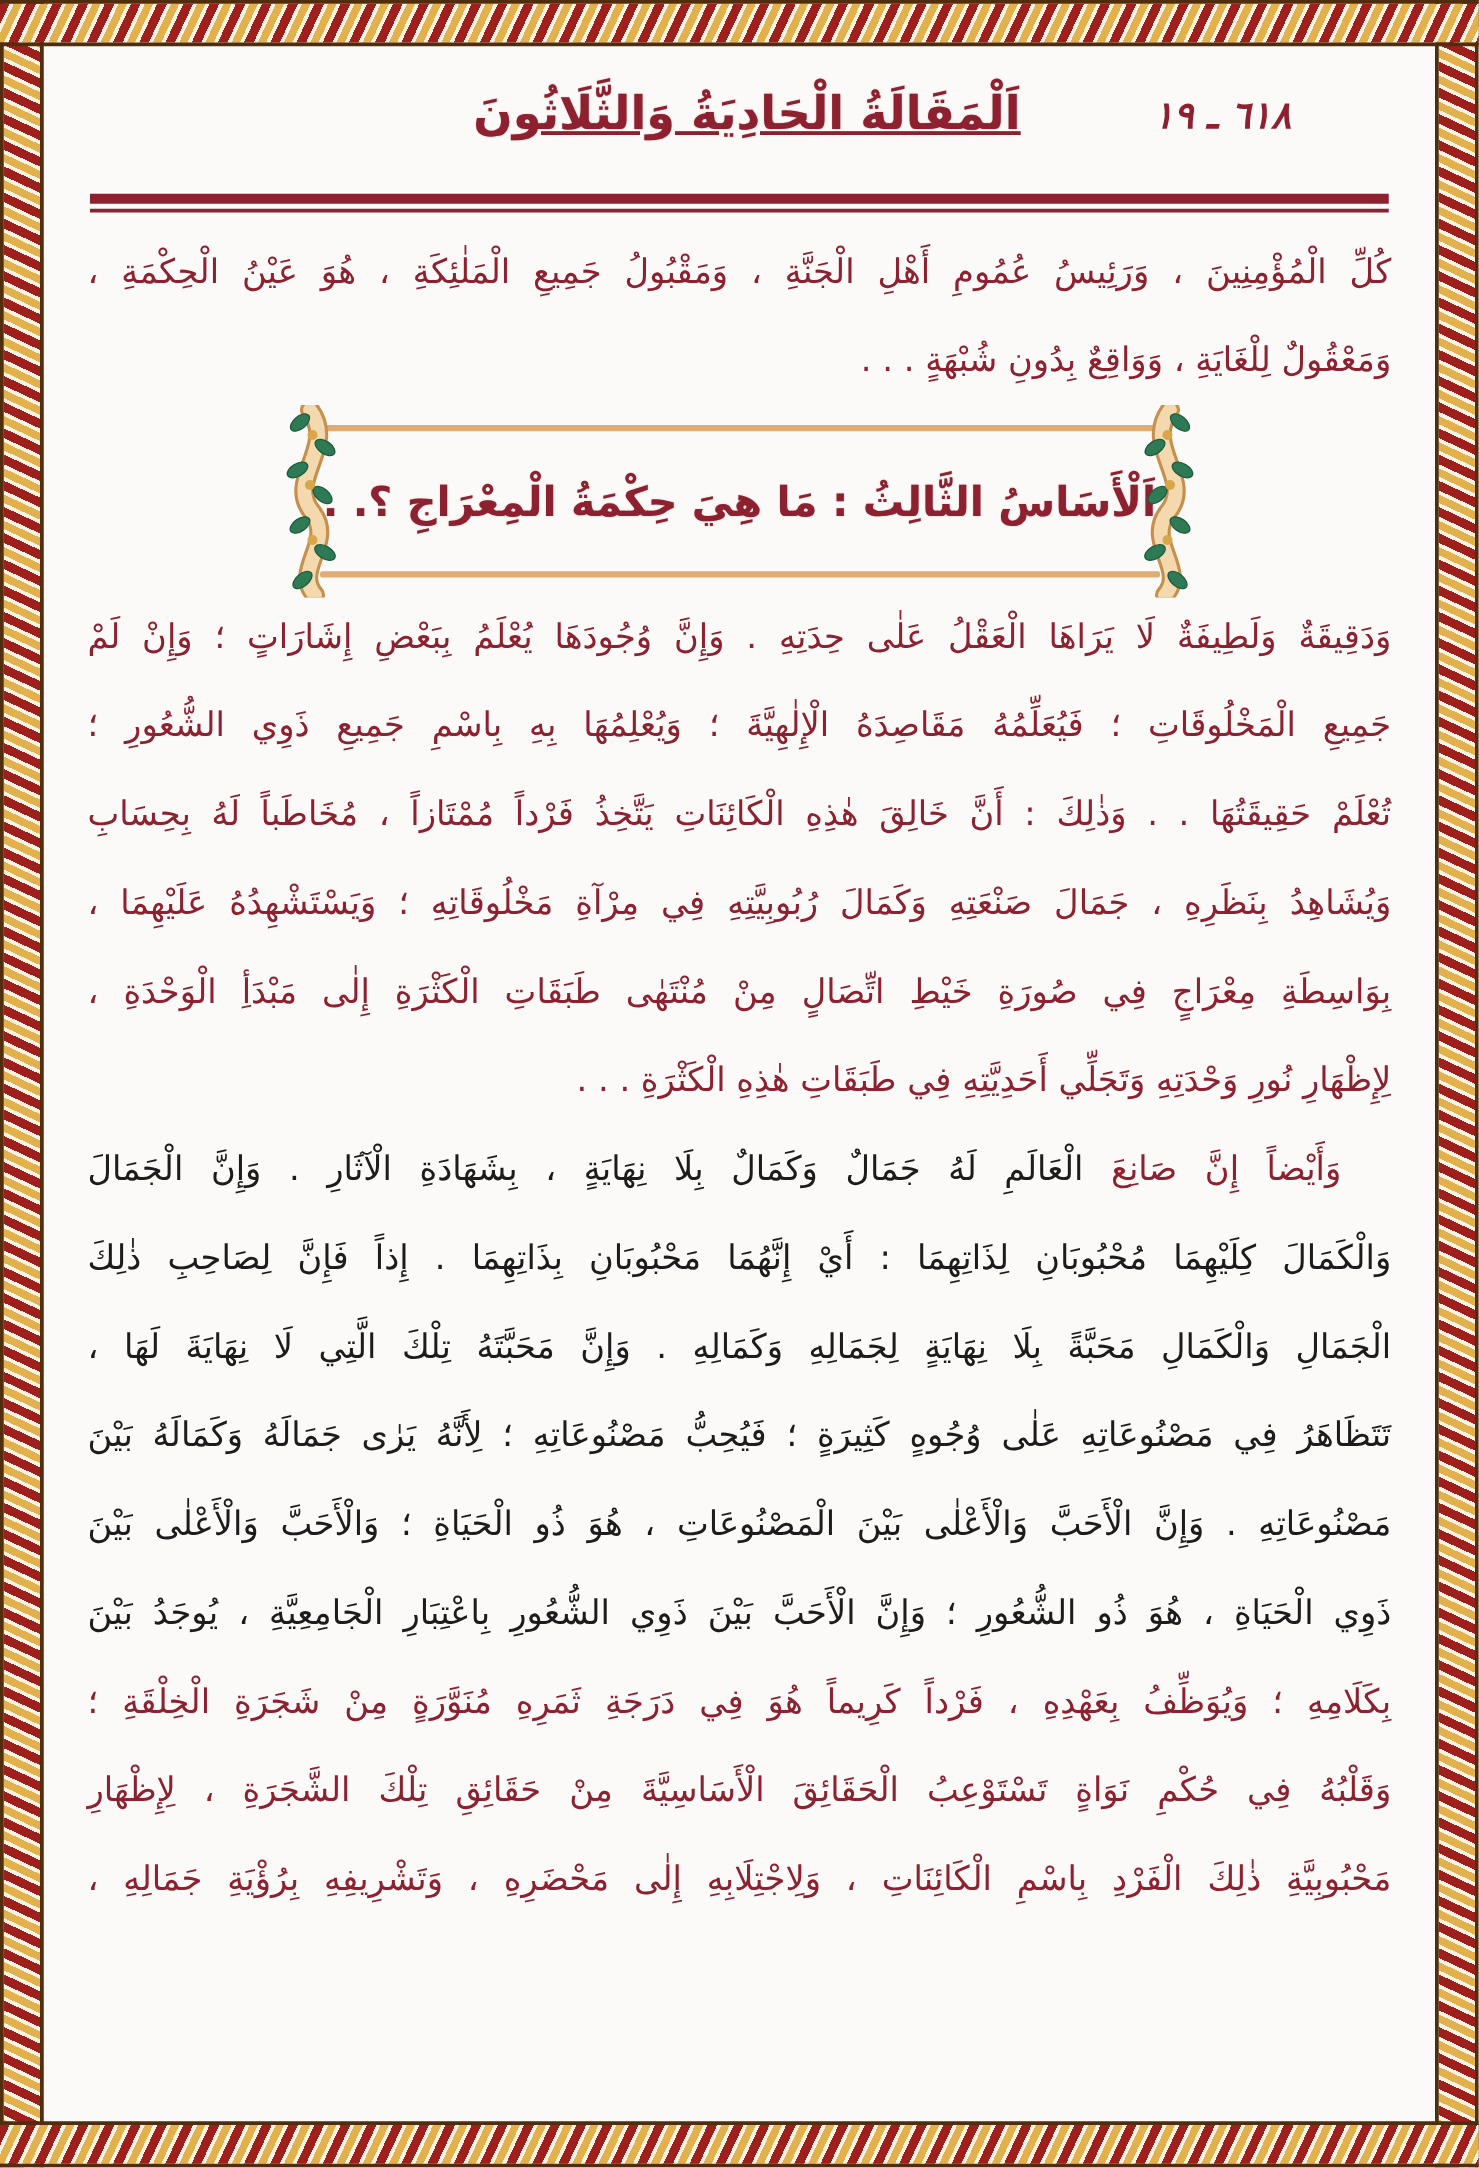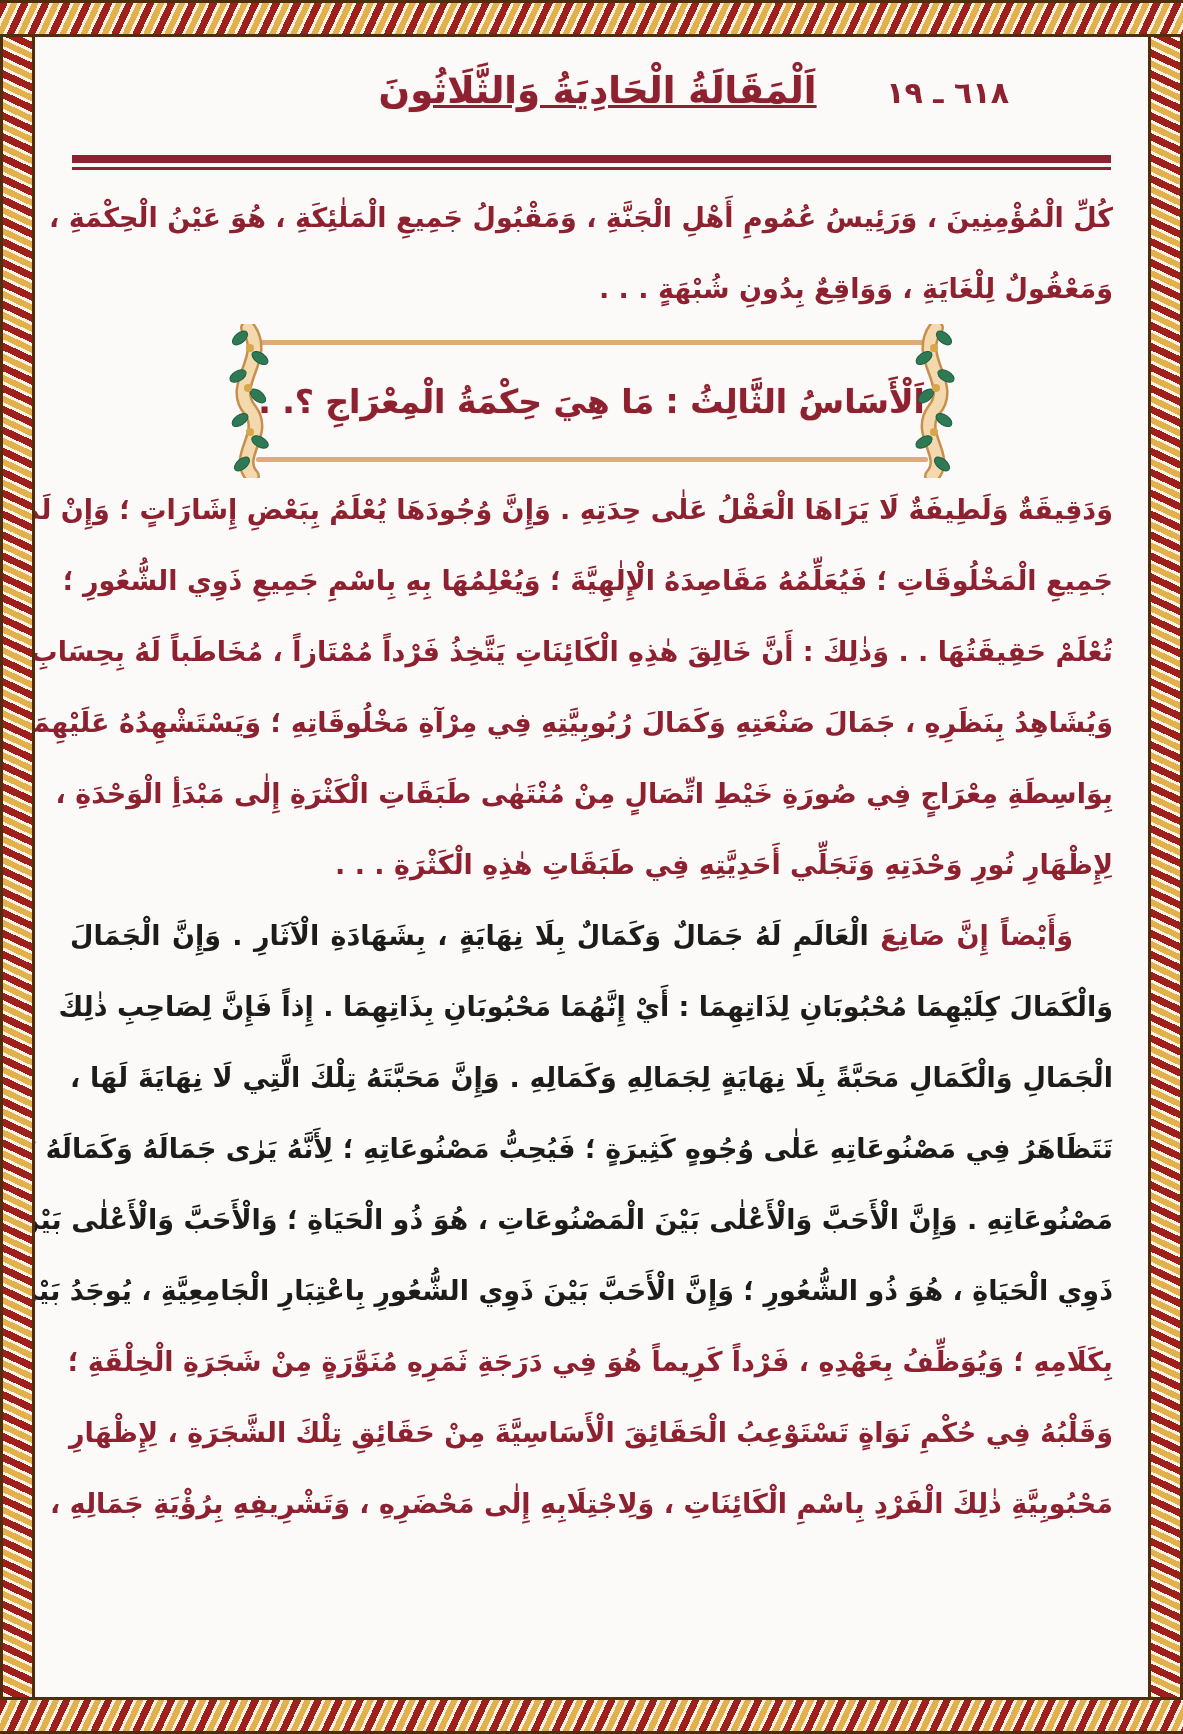--- a/index.html
+++ b/index.html
@@ -43,32 +43,32 @@
   }
   .header{position:relative;height:100px;margin-top:18px;}
   .page-title{
     position:absolute;left:12px;right:0;top:14px;text-align:center;
     color:var(--text-red);font-size:37px;font-weight:bold;
     text-shadow:0 0 1px rgba(142,33,48,.55);
     letter-spacing:.5px;
     text-decoration:underline;
   }
   .page-num{
-    position:absolute;right:104px;top:20px;
-    color:var(--text-red);font-size:30px;font-weight:bold;
+    position:absolute;right:80px;top:20px;
+    color:var(--text-red);font-size:30px;font-weight:bold;font-style:italic;
   }
   .header-rule{
     height:0;border-top:8px solid var(--text-red);
     border-bottom:3px solid var(--text-red);
     padding-top:4px;margin:0 2px 12px 2px;
   }
 
   .line{
     color:var(--text-red);
-    font-size:27px;font-weight:bold;line-height:71px;
+    font-size:27px;font-weight:normal;line-height:71px;
     text-align:justify;text-align-last:justify;
     white-space:nowrap;
   }
   .line.end{text-align:center;text-align-last:right;}
   .line.indent{padding-right:40px;}
   .line .red{color:var(--text-red);}
   .line .black{color:var(--text-black);}
 
   
   .banner{

